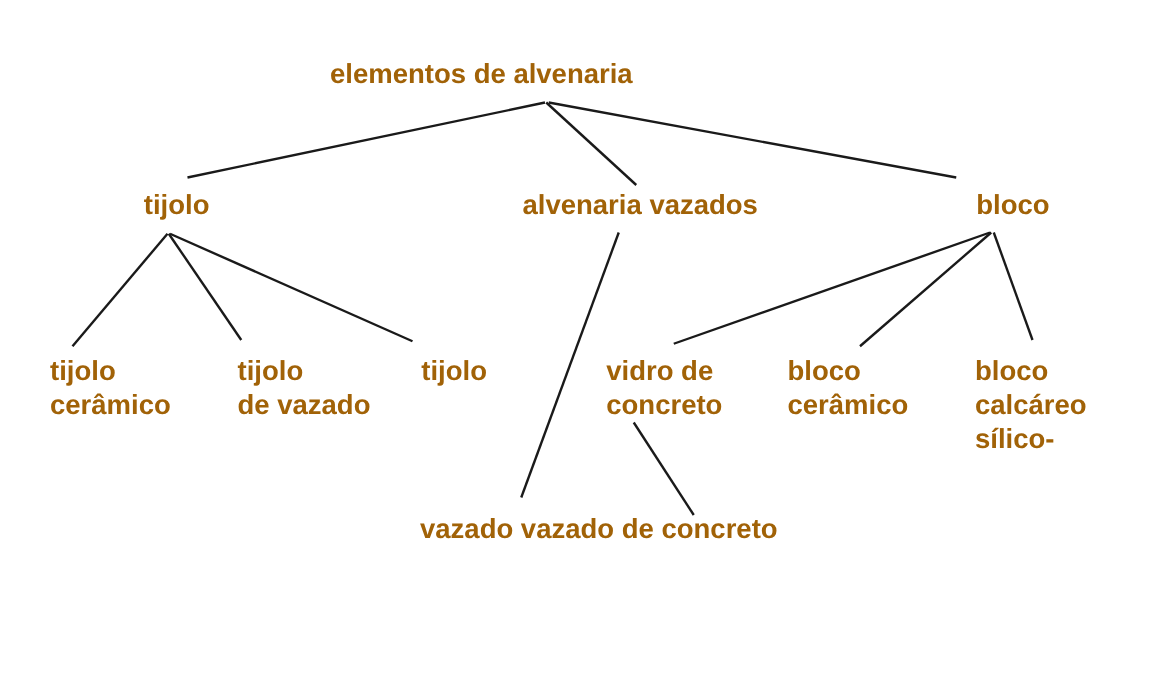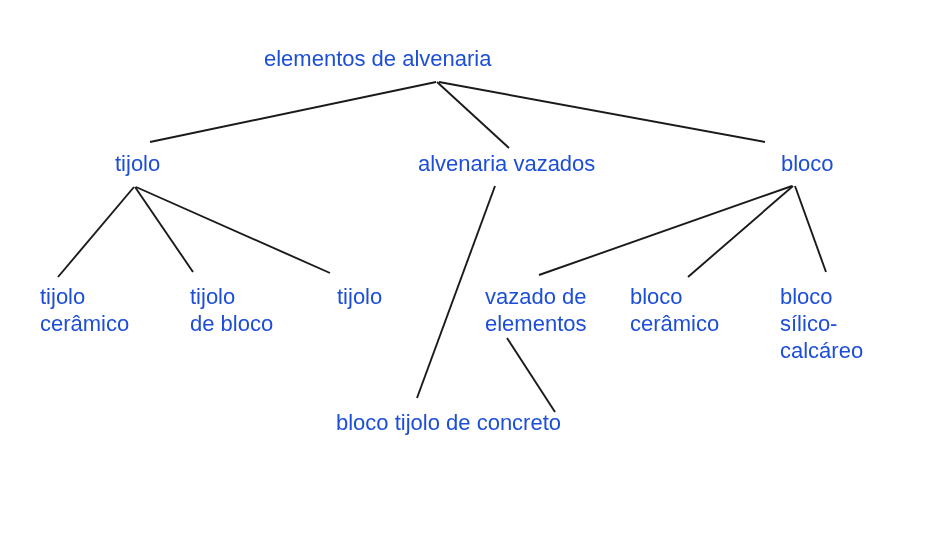--- a/index.html
+++ b/index.html
@@ -26,22 +26,23 @@
     position: absolute;
     left: 0;
     top: 0;
     width: 930px;
     height: 549px;
   }
   .node {
     position: absolute;
     font-size: 22px;
     line-height: 27px;
-    color: #1d4ed8;
+    color: #a16207;
     white-space: nowrap;
+    font-weight: bold;
   }
 </style>
 </head>
 <body>
 
 <div id="stage">
   <svg id="edges-layer" viewBox="0 0 930 549" xmlns="http://www.w3.org/2000/svg">
       <line x1="436" y1="82" x2="150" y2="142" stroke="#1a1a1a" stroke-width="1.9"></line>
       <line x1="437" y1="82" x2="509" y2="148" stroke="#1a1a1a" stroke-width="1.9"></line>
       <line x1="439" y1="82" x2="765" y2="142" stroke="#1a1a1a" stroke-width="1.9"></line>
@@ -66,35 +67,35 @@
       </div>
       <div class="node" style="left: 781px; top: 150px;">
         <div class="node-line">bloco</div>
       </div>
       <div class="node" style="left: 40px; top: 283px;">
         <div class="node-line">tijolo</div>
         <div class="node-line">cerâmico</div>
       </div>
       <div class="node" style="left: 190px; top: 283px;">
         <div class="node-line">tijolo</div>
-        <div class="node-line">de bloco</div>
+        <div class="node-line">de vazado</div>
       </div>
       <div class="node" style="left: 337px; top: 283px;">
         <div class="node-line">tijolo</div>
       </div>
       <div class="node" style="left: 485px; top: 283px;">
-        <div class="node-line">vazado de</div>
-        <div class="node-line">elementos</div>
+        <div class="node-line">vidro de</div>
+        <div class="node-line">concreto</div>
       </div>
       <div class="node" style="left: 630px; top: 283px;">
         <div class="node-line">bloco</div>
         <div class="node-line">cerâmico</div>
       </div>
       <div class="node" style="left: 780px; top: 283px;">
         <div class="node-line">bloco</div>
+        <div class="node-line">calcáreo</div>
         <div class="node-line">sílico-</div>
-        <div class="node-line">calcáreo</div>
       </div>
       <div class="node" style="left: 336px; top: 409px;">
-        <div class="node-line">bloco tijolo de concreto</div>
+        <div class="node-line">vazado vazado de concreto</div>
       </div>
     </div>
 </div>
 
 </body></html>

